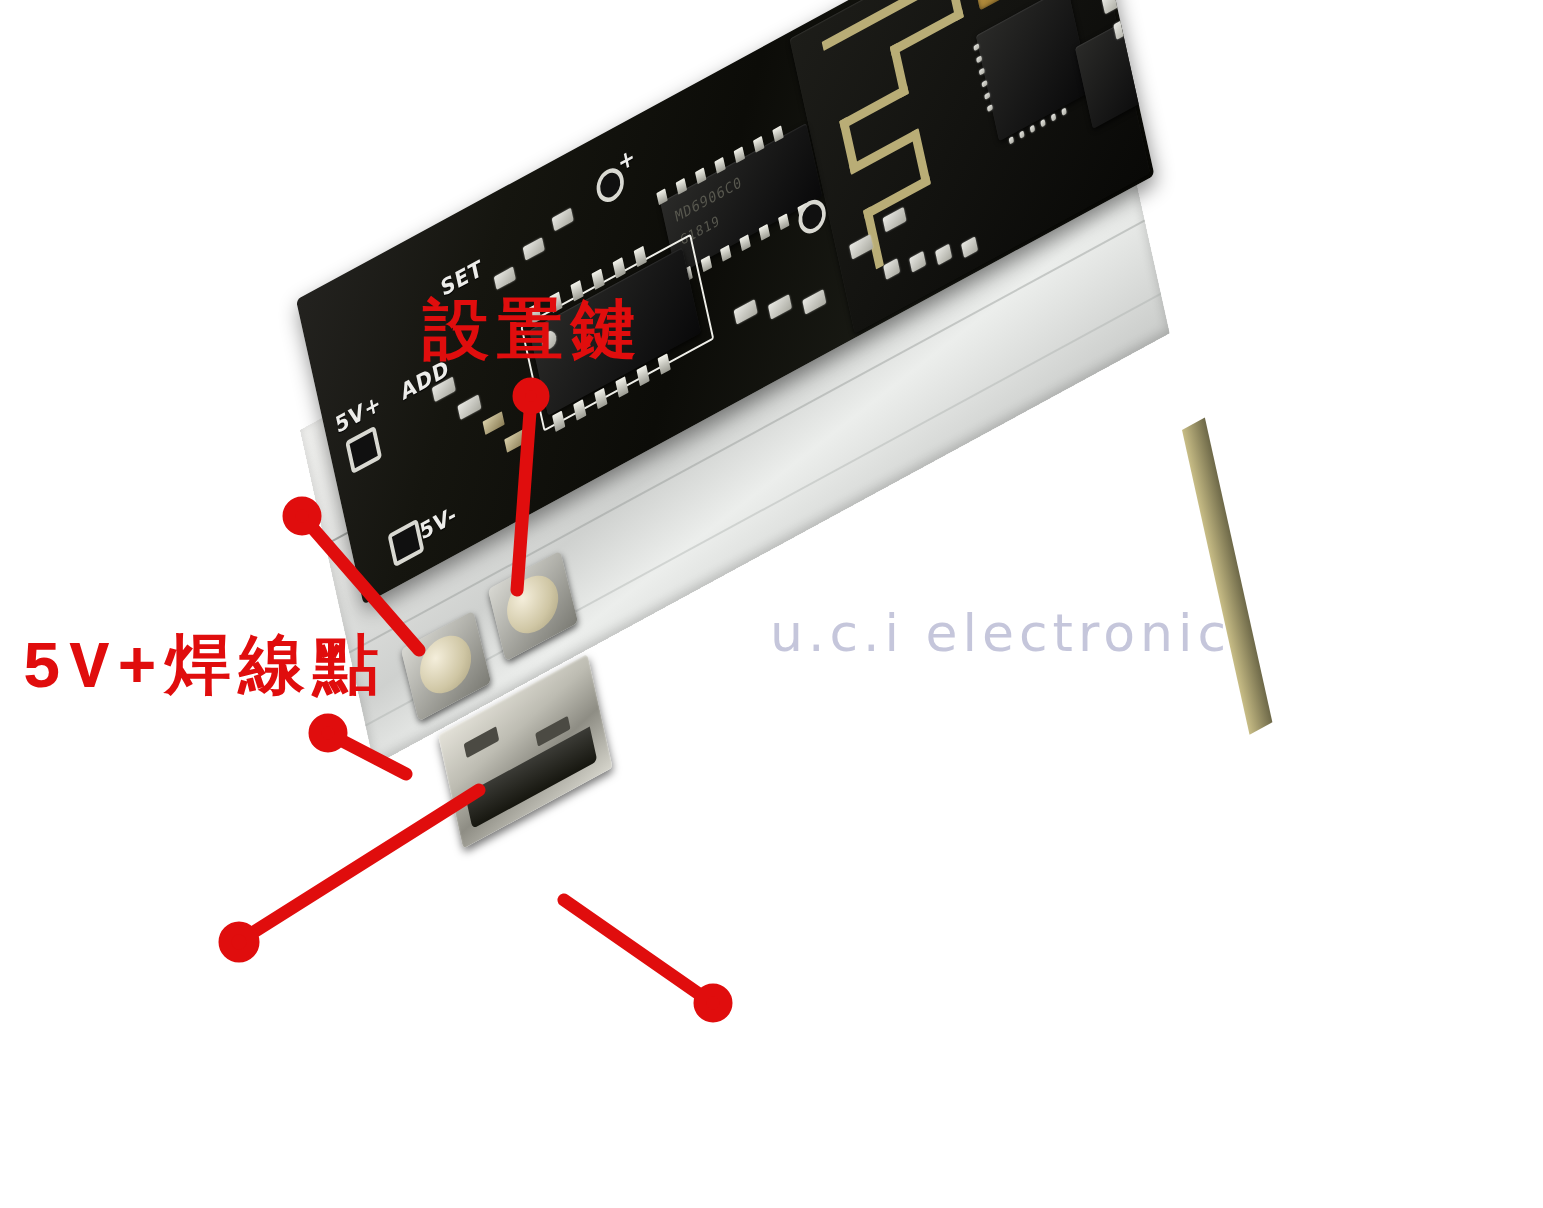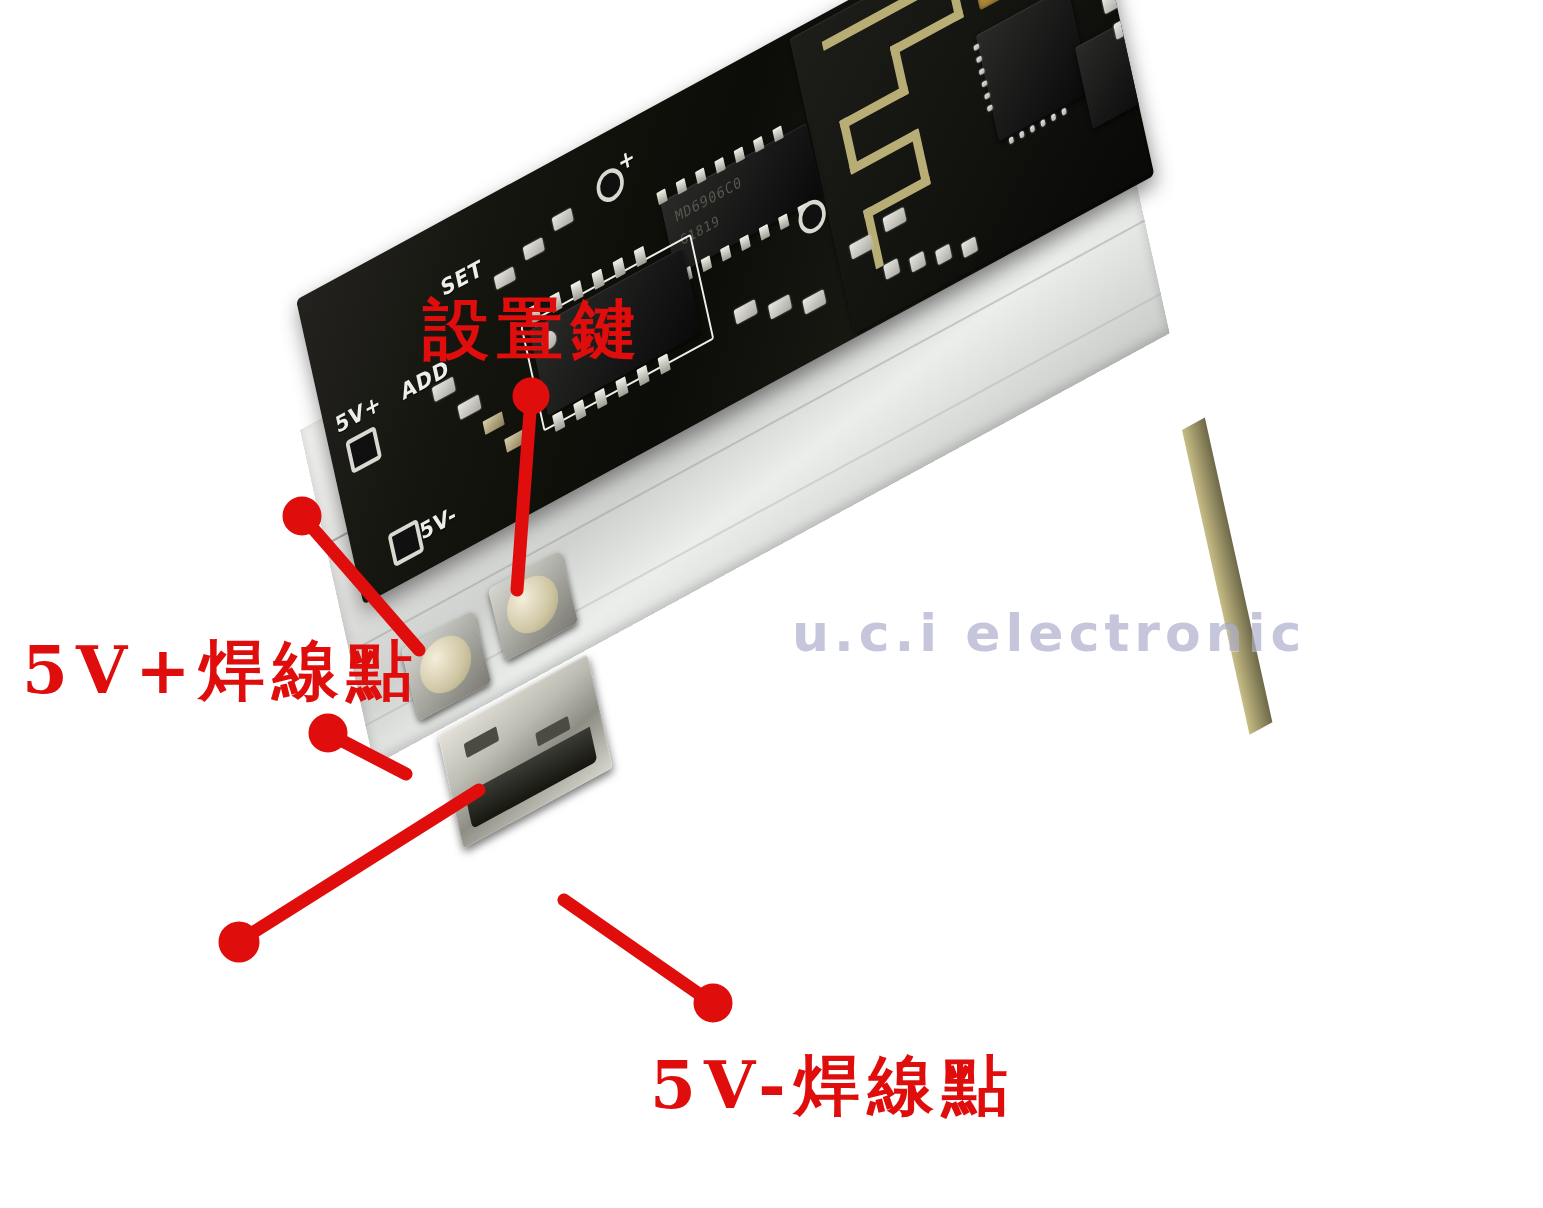--- a/index.html
+++ b/index.html
@@ -83,22 +83,22 @@
     border-radius:4px;box-shadow:0 4px 8px rgba(0,0,0,.55),inset 0 1px 2px rgba(255,255,255,.5);}
   .usb .mouth{position:absolute;left:8%;top:58%;width:84%;height:30%;
     background:linear-gradient(180deg,#3b3b36,#16160f);border-radius:0 0 5px 5px;}
   .usb .tab{position:absolute;background:#4b4a43;border-radius:2px;}
 
   
   .crystal{position:absolute;background:linear-gradient(150deg,#d9ae54,#8a6a26);border-radius:3px;
            box-shadow:inset 0 0 4px rgba(0,0,0,.5);}
 
   
-  .watermark{position:absolute;left:792px;top:603px;
-    font-family:"DejaVu Sans",sans-serif;font-weight:700;font-size:52px;
+  .watermark{position:absolute;left:770px;top:603px;
+    font-family:"DejaVu Sans",sans-serif;font-weight:400;font-size:52px;
     color:rgba(150,152,190,.55);letter-spacing:5px;white-space:nowrap;
     text-shadow:0 1px 0 rgba(255,255,255,.35);}
 
   
   .uci{position:absolute;left:392px;top:845px;width:130px;height:100px;}
 </style>
 </head>
 <body>
 
 <div id="stage">
@@ -249,16 +249,15 @@
 
       <line x1="238" y1="942" x2="479" y2="790"></line>
       <circle cx="239" cy="942" r="14"></circle>
 
       <line x1="564" y1="900" x2="712" y2="1003"></line>
       <circle cx="713" cy="1003" r="13"></circle>
     </g>
   </svg>
 
   <div class="anno cjk" style="left:423px;top:296px;text-align:center;">設置鍵</div>
-  <div class="anno cjk" style="left:22px;top:637px;">5V+焊線點</div>
-  <div class="anno cjk" style="left:650px;top:1052px;">5V-焊線點</div>
+  <div class="anno cjk" style="left:22px;top:637px;font-family:Liberation Mono, monospace;">5V+焊線點</div>
 
 </div>
 
 </body></html>

